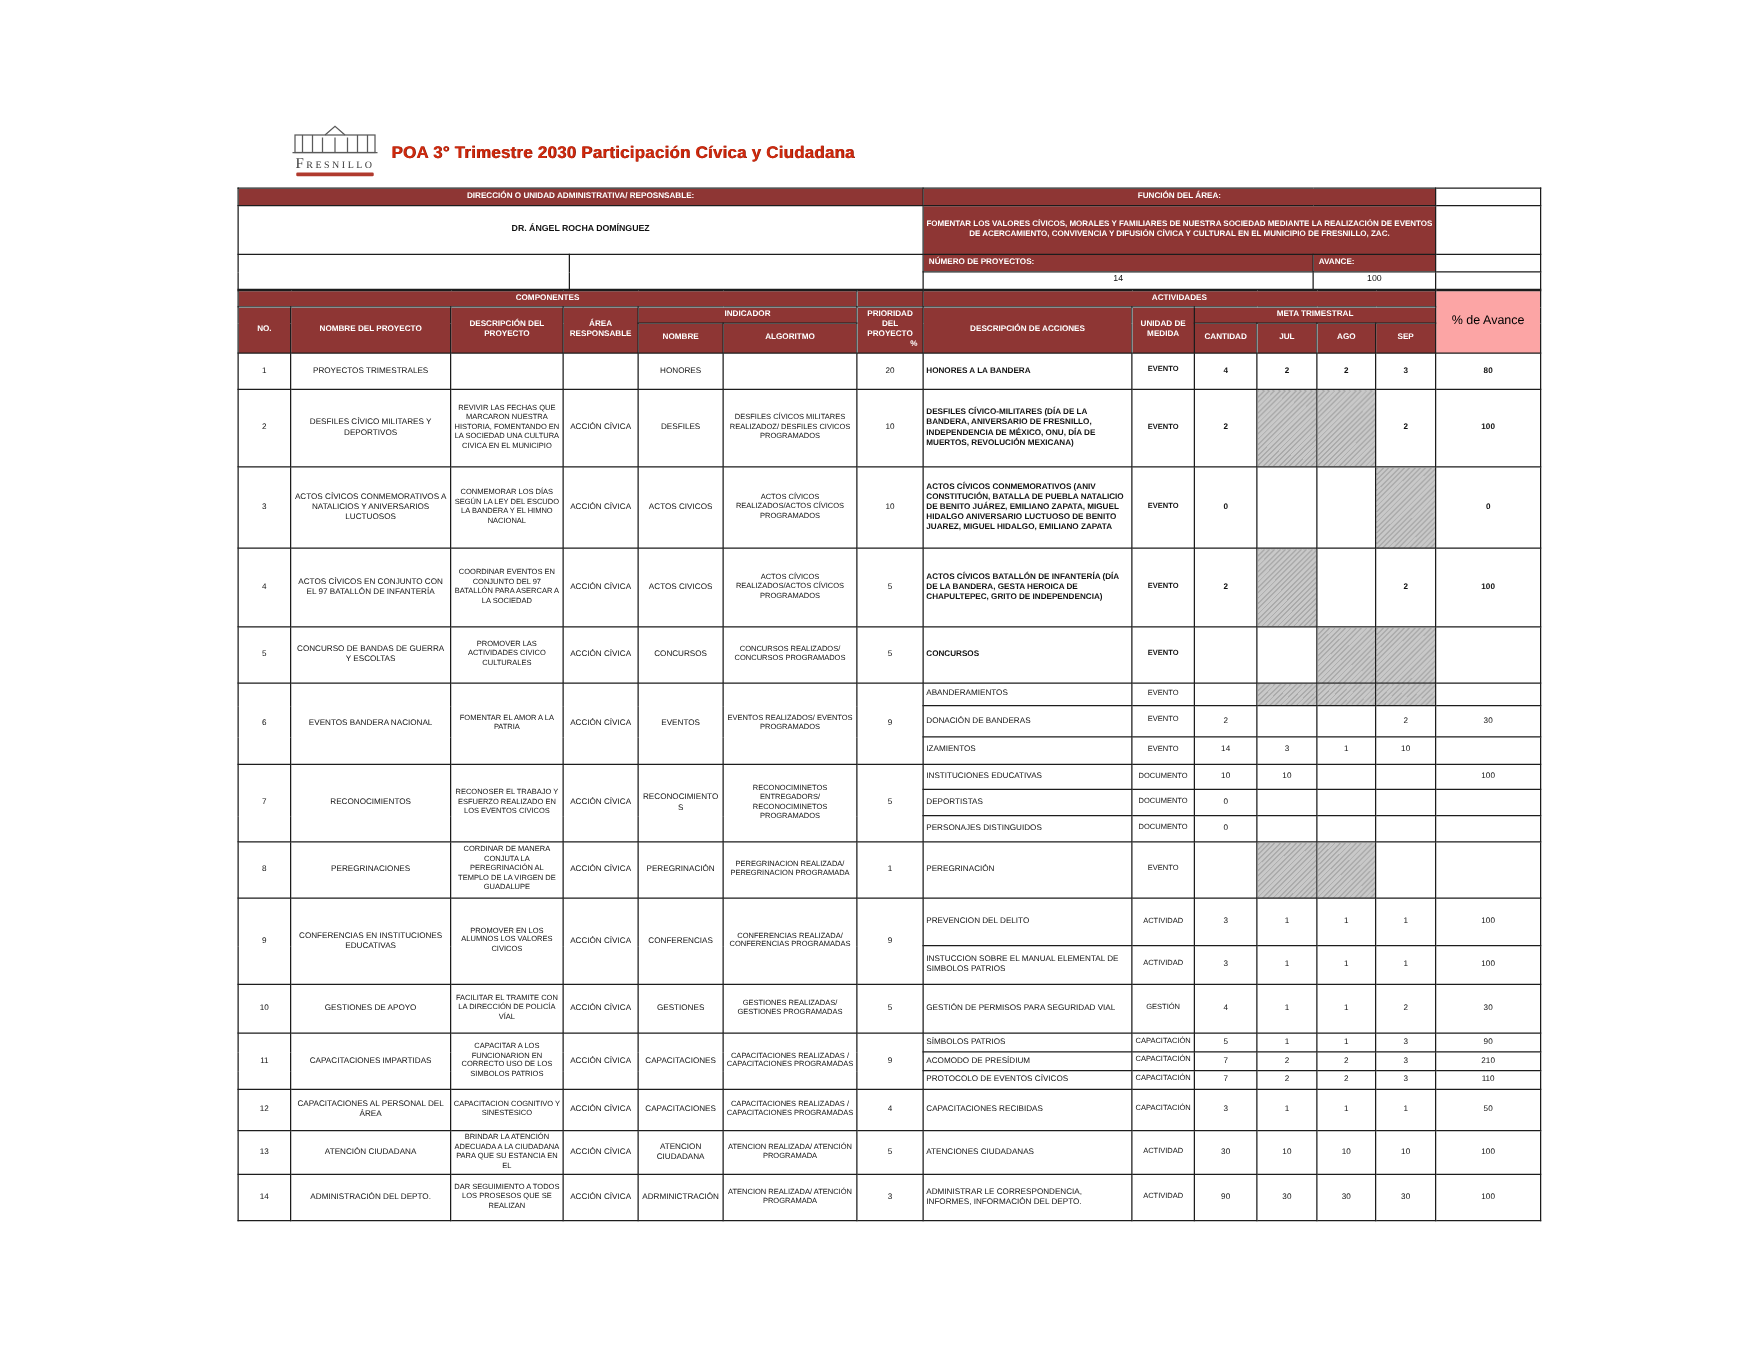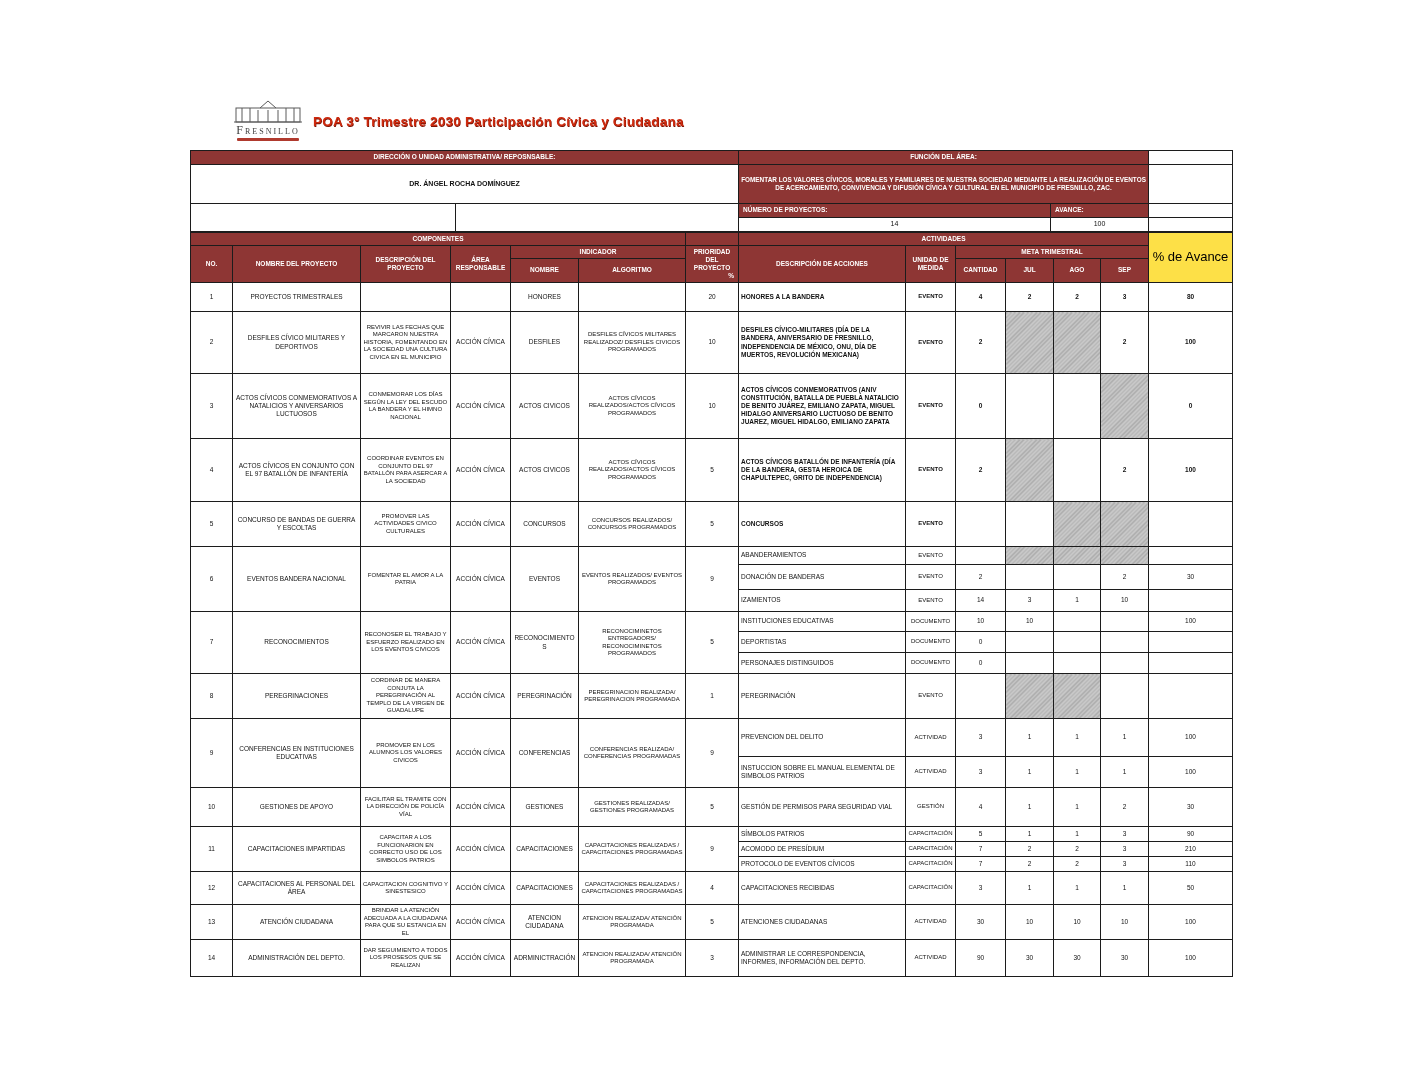--- a/index.html
+++ b/index.html
@@ -19,21 +19,21 @@
   table{border-collapse:collapse;table-layout:fixed;width:1042px;}
   td,th{border:1px solid #1c1c1c;padding:1px 2px;vertical-align:middle;overflow:hidden;
         word-wrap:break-word;line-height:1.25;}
   .dark{background:#8e3634;color:#fff;font-weight:bold;font-size:6.5px;text-align:center;}
   .dark.l{text-align:left;padding-left:4px;}
   .blank{background:#fff;}
   .top-table .resp{font-weight:bold;text-align:center;font-size:7px;}
   .top-table .funcion{font-size:6.4px;}
   .top-table .val{text-align:center;font-size:7px;}
   .main-table th{background:#8e3634;color:#fff;font-weight:bold;font-size:6.5px;text-align:center;padding:1px;}
-  .main-table th.avance-head{background:#fde047;color:#000;font-weight:normal;font-size:13px;}
+  .main-table th.avance-head{background:#fca5a5;color:#000;font-weight:normal;font-size:10px;}
   .main-table th .pct{text-align:right;padding-right:3px;}
   .main-table td{font-size:6.5px;text-align:center;background:#fff;}
   .main-table td.left{text-align:left;}
   .main-table td.small{font-size:6px;}
   .main-table td.unit{font-size:6px;}
   .main-table td.b{font-weight:bold;}
   .main-table td.gray{background:#c9c9c9;
       background-image:repeating-linear-gradient(135deg,rgba(110,110,110,.35) 0 1px,rgba(255,255,255,0) 1px 3px);}
 </style>
 </head>

